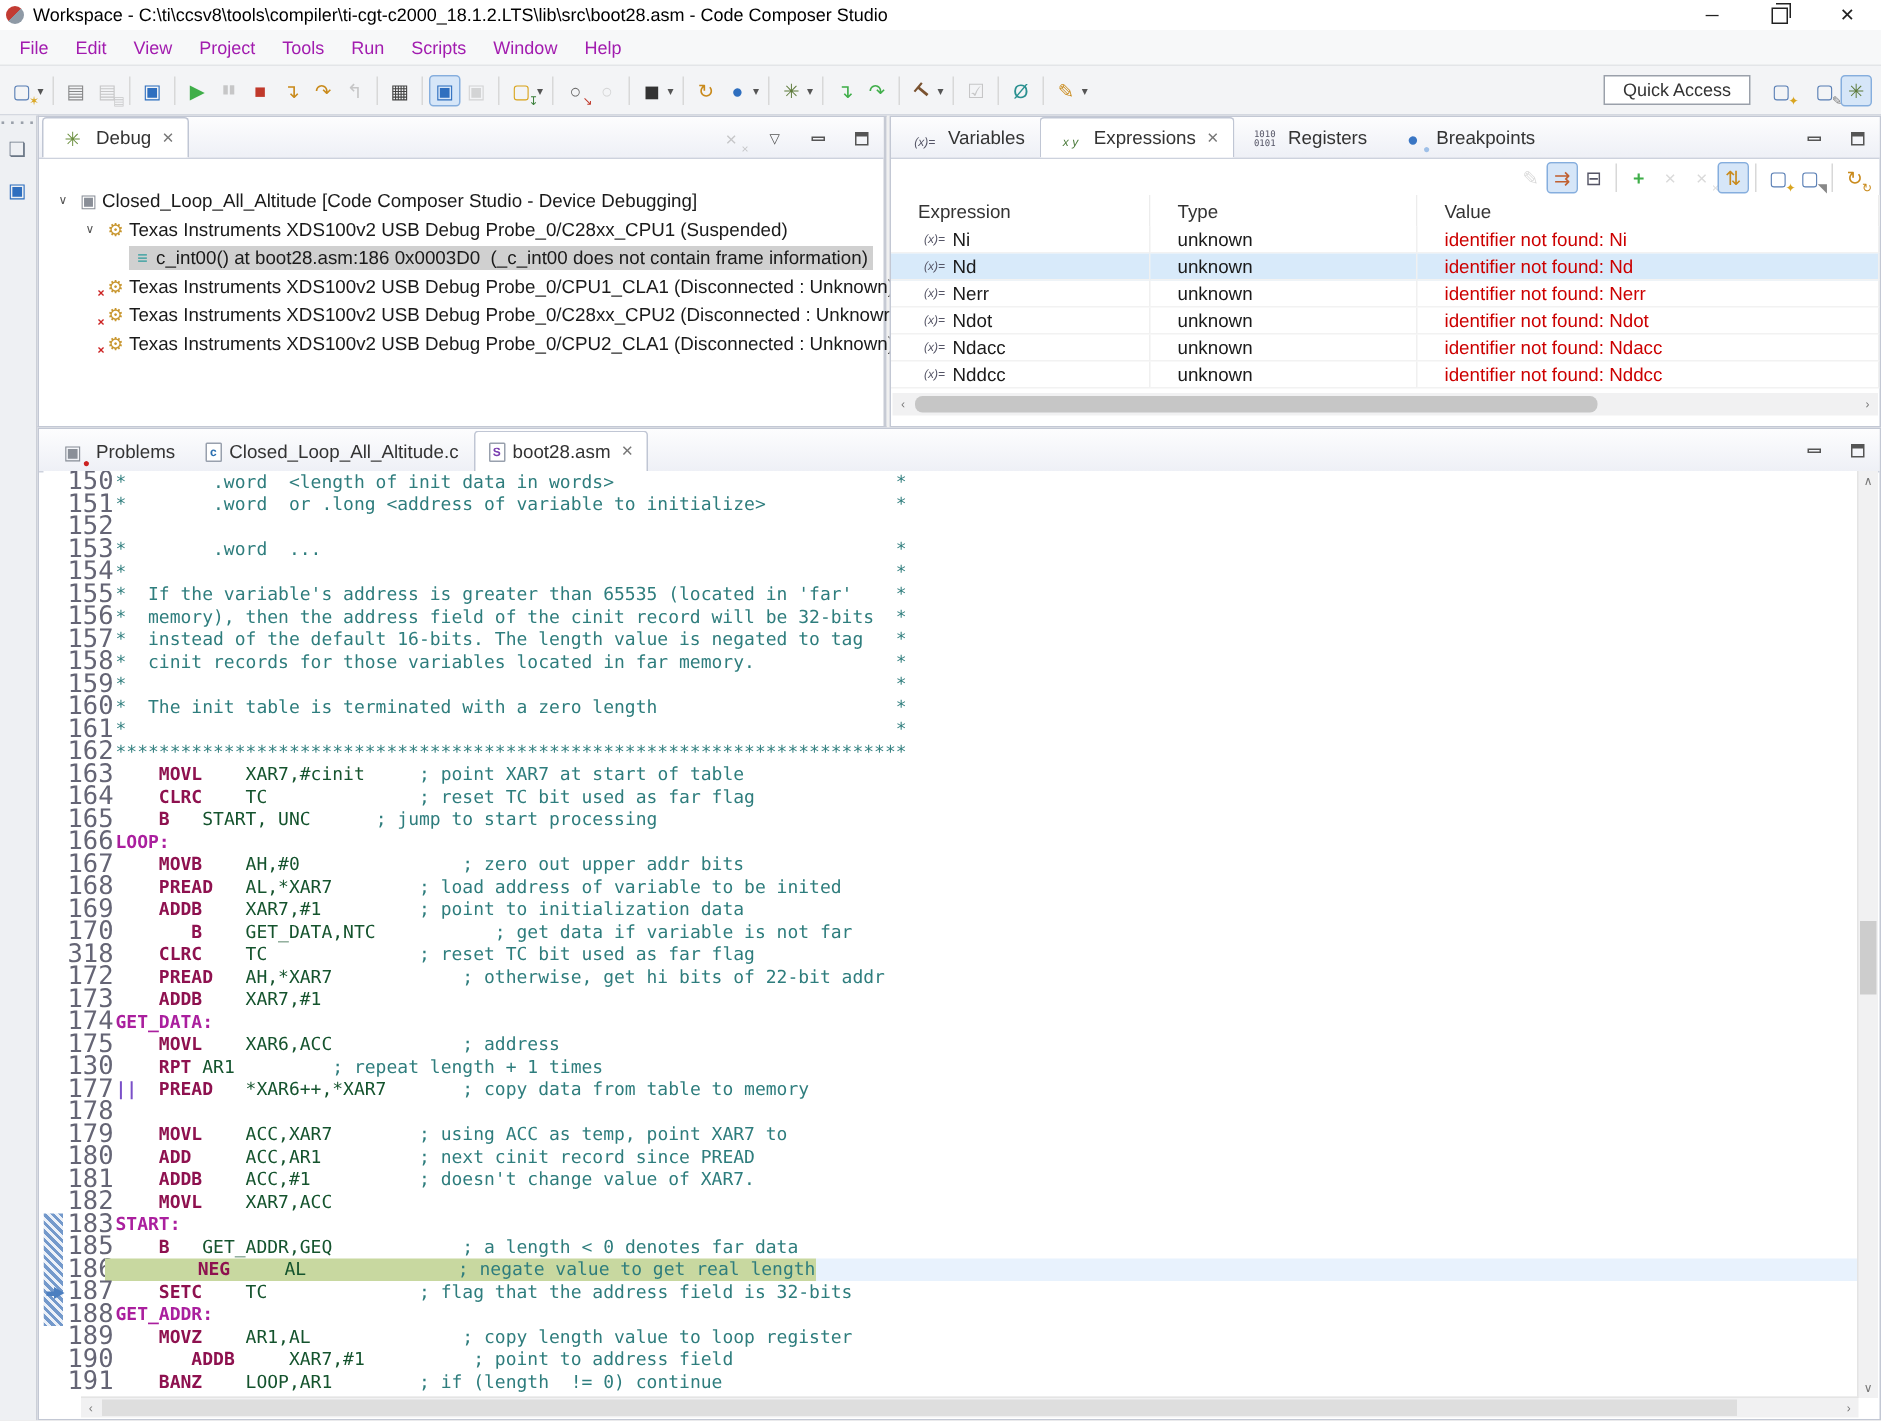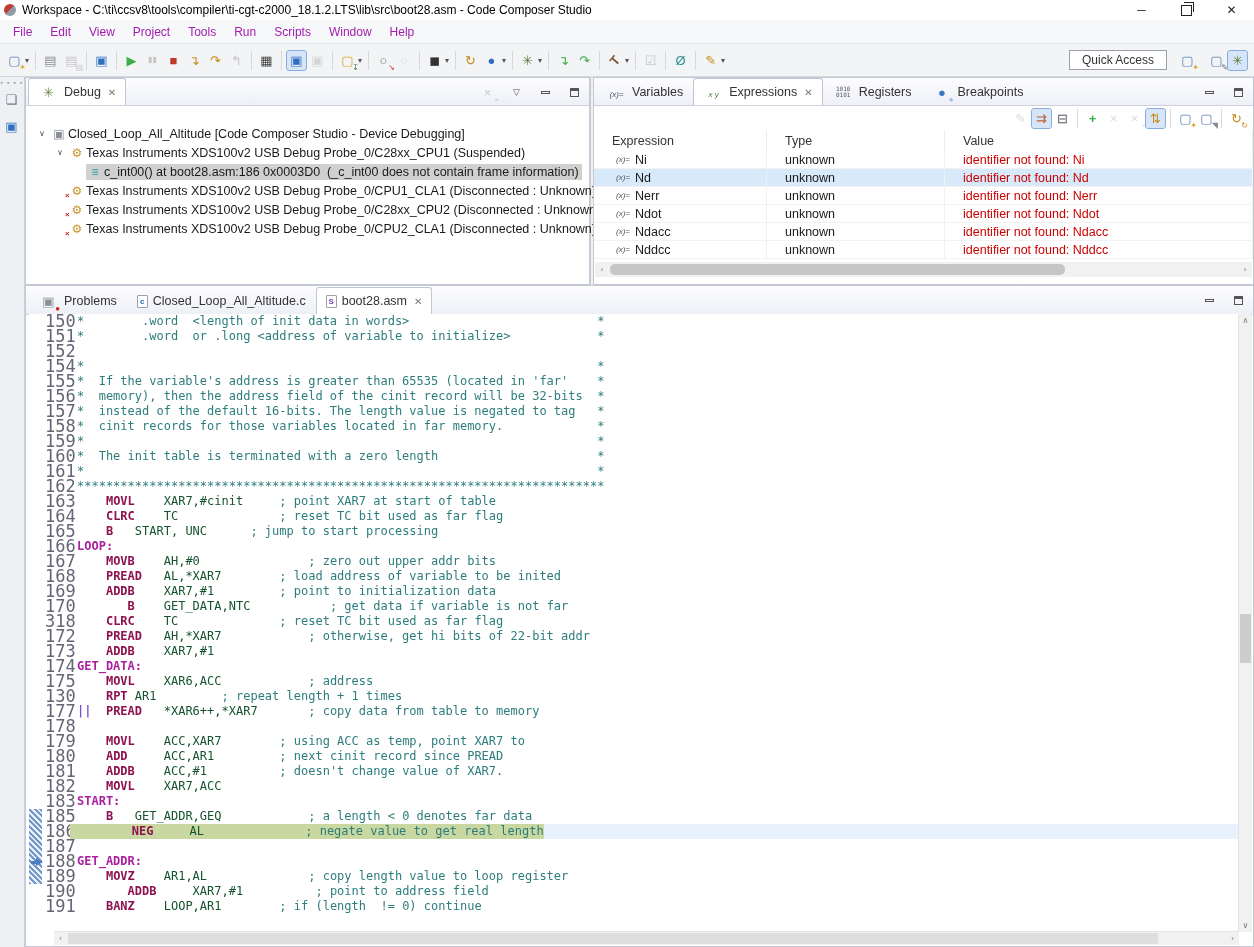--- a/index.html
+++ b/index.html
@@ -428,20 +428,21 @@
             <span class="maxbox"></span>
           </span>
         </span>
     </div>
     <div id="codearea">
       <div id="hatch" style="top: 495px; height: 75px;"></div>
       <div id="lines">
           <div class="cline"><span class="ann"></span><span class="ln">150</span><span class="codewrap"><span class="c">*        .word  &lt;length of init data in words&gt;                          *</span></span></div>
           <div class="cline"><span class="ann"></span><span class="ln">151</span><span class="codewrap"><span class="c">*        .word  or .long &lt;address of variable to initialize&gt;            *</span></span></div>
           <div class="cline"><span class="ann"></span><span class="ln">152</span></div>
+          <div class="cline"><span class="ann"></span><span class="ln">153</span><span class="codewrap"><span class="c">*        .word  ...                                                     *</span></span></div>
           <div class="cline"><span class="ann"></span><span class="ln">154</span><span class="codewrap"><span class="c">*                                                                       *</span></span></div>
           <div class="cline"><span class="ann"></span><span class="ln">155</span><span class="codewrap"><span class="c">*  If the variable's address is greater than 65535 (located in 'far'    *</span></span></div>
           <div class="cline"><span class="ann"></span><span class="ln">156</span><span class="codewrap"><span class="c">*  memory), then the address field of the cinit record will be 32-bits  *</span></span></div>
           <div class="cline"><span class="ann"></span><span class="ln">157</span><span class="codewrap"><span class="c">*  instead of the default 16-bits. The length value is negated to tag   *</span></span></div>
           <div class="cline"><span class="ann"></span><span class="ln">158</span><span class="codewrap"><span class="c">*  cinit records for those variables located in far memory.             *</span></span></div>
           <div class="cline"><span class="ann"></span><span class="ln">159</span><span class="codewrap"><span class="c">*                                                                       *</span></span></div>
           <div class="cline"><span class="ann"></span><span class="ln">160</span><span class="codewrap"><span class="c">*  The init table is terminated with a zero length                      *</span></span></div>
           <div class="cline"><span class="ann"></span><span class="ln">161</span><span class="codewrap"><span class="c">*                                                                       *</span></span></div>
           <div class="cline"><span class="ann"></span><span class="ln">162</span><span class="codewrap"><span class="c">*************************************************************************</span></span></div>
           <div class="cline"><span class="ann"></span><span class="ln">163</span><span class="codewrap"><span class="o">    </span><span class="m">MOVL</span><span class="o">    XAR7,#cinit     </span><span class="c">; point XAR7 at start of table</span></span></div>
@@ -460,21 +461,21 @@
           <div class="cline"><span class="ann"></span><span class="ln">130</span><span class="codewrap"><span class="o">    </span><span class="m">RPT</span><span class="o"> AR1         </span><span class="c">; repeat length + 1 times</span></span></div>
           <div class="cline"><span class="ann"></span><span class="ln">177</span><span class="codewrap"><span class="p">||</span><span class="o">  </span><span class="m">PREAD</span><span class="o">   *XAR6++,*XAR7       </span><span class="c">; copy data from table to memory</span></span></div>
           <div class="cline"><span class="ann"></span><span class="ln">178</span><span class="codewrap"></span></div>
           <div class="cline"><span class="ann"></span><span class="ln">179</span><span class="codewrap"><span class="o">    </span><span class="m">MOVL</span><span class="o">    ACC,XAR7        </span><span class="c">; using ACC as temp, point XAR7 to</span></span></div>
           <div class="cline"><span class="ann"></span><span class="ln">180</span><span class="codewrap"><span class="o">    </span><span class="m">ADD</span><span class="o">     ACC,AR1         </span><span class="c">; next cinit record since PREAD</span></span></div>
           <div class="cline"><span class="ann"></span><span class="ln">181</span><span class="codewrap"><span class="o">    </span><span class="m">ADDB</span><span class="o">    ACC,#1          </span><span class="c">; doesn't change value of XAR7.</span></span></div>
           <div class="cline"><span class="ann"></span><span class="ln">182</span><span class="codewrap"><span class="o">    </span><span class="m">MOVL</span><span class="o">    XAR7,ACC</span></span></div>
           <div class="cline"><span class="ann"></span><span class="ln">183</span><span class="codewrap"><span class="l">START:</span></span></div>
           <div class="cline"><span class="ann"></span><span class="ln">185</span><span class="codewrap"><span class="o">    </span><span class="m">B</span><span class="o">   GET_ADDR,GEQ            </span><span class="c">; a length &lt; 0 denotes far data</span></span></div>
           <div class="cline"><span class="ann"></span><span class="ln">186</span><span class="caret"></span><span class="codewrap pcbg"><span class="o">        </span><span class="m">NEG</span><span class="o">     AL              </span><span class="c">; negate value to get real length</span></span><span class="restline"></span></div>
-          <div class="cline"><span class="ann"></span><span class="ln">187</span></div>
+          <div class="cline"><span class="ann"></span><span class="ln">187</span><span class="codewrap"><span class="o">    </span><span class="m">SETC</span><span class="o">    TC              </span><span class="c">; flag that the address field is 32-bits</span></span></div>
           <div class="cline"><span class="ann"></span><span class="ln">188</span><span class="codewrap"><span class="l">GET_ADDR:</span></span></div>
           <div class="cline"><span class="ann"></span><span class="ln">189</span><span class="codewrap"><span class="o">    </span><span class="m">MOVZ</span><span class="o">    AR1,AL              </span><span class="c">; copy length value to loop register</span></span></div>
           <div class="cline"><span class="ann"></span><span class="ln">190</span><span class="codewrap"><span class="o">       </span><span class="m">ADDB</span><span class="o">     XAR7,#1          </span><span class="c">; point to address field</span></span></div>
           <div class="cline"><span class="ann"></span><span class="ln">191</span><span class="codewrap"><span class="o">    </span><span class="m">BANZ</span><span class="o">    LOOP,AR1        </span><span class="c">; if (length  != 0) continue</span></span></div>
         </div>
       <div id="pcarrow" style="top: 544px; left: 2px;">
           <span class="tail"></span>
           <span class="tri"></span>
         </div>
     </div>

